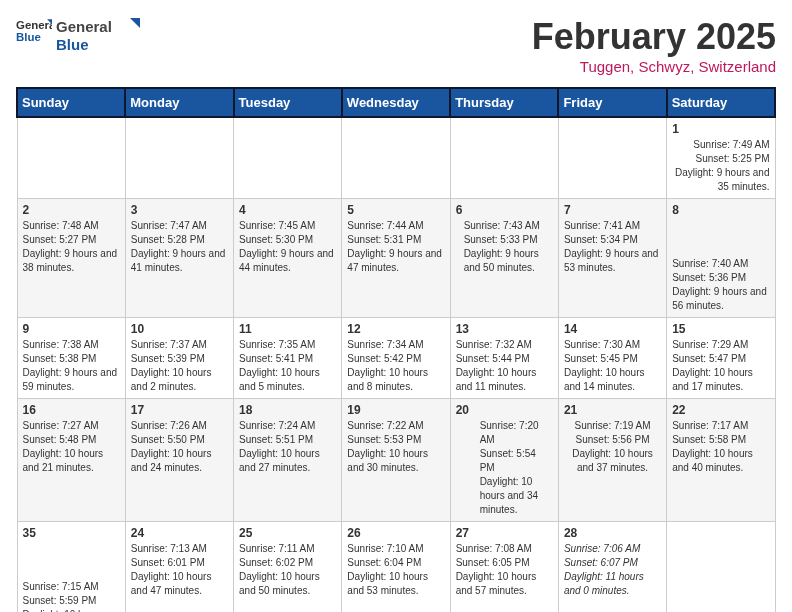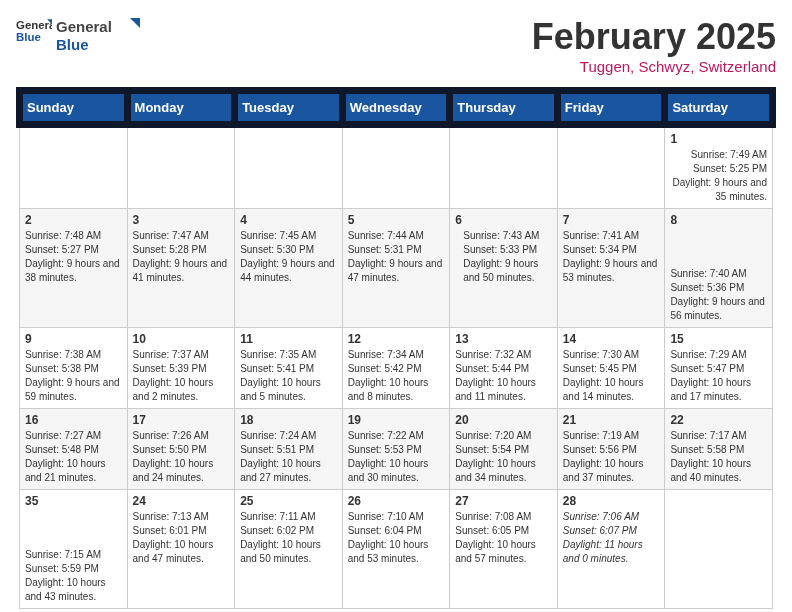--- a/index.html
+++ b/index.html
@@ -45,21 +45,21 @@
       border-collapse: collapse;
       table-layout: fixed;
     }
     thead tr th {
       background: #1a56a0;
       color: #fff;
       font-size: 13px;
       padding: 6px 4px;
       text-align: left;
       font-weight: bold;
-      border: 7px solid #0f172a;
+      border: 2px solid #0f172a;
     }
     tbody tr td {
       vertical-align: top;
       border: 1px solid #ccc;
       padding: 4px 5px;
       font-size: 10.5px;
       color: #333;
       height: 80px;
       background: #fff;
     }
@@ -240,27 +240,27 @@
 Daylight: 10 hours and 27 minutes.</div>
         </td>
         <td>
           <span class="day-number">19</span>
           <div class="day-info" style="white-space: pre-line;">Sunrise: 7:22 AM
 Sunset: 5:53 PM
 Daylight: 10 hours and 30 minutes.</div>
         </td>
         <td>
           <span class="day-number">20</span>
-          <div class="day-info" style="white-space: pre-line;">Sunrise: 7:20 AM
+          <div class="day-info" style="white-space: pre-line; margin-left: 24px;">Sunrise: 7:20 AM
 Sunset: 5:54 PM
 Daylight: 10 hours and 34 minutes.</div>
         </td>
         <td>
           <span class="day-number">21</span>
-          <div class="day-info" style="white-space: pre-line;">Sunrise: 7:19 AM
+          <div class="day-info" style="white-space: pre-line; text-align: center;">Sunrise: 7:19 AM
 Sunset: 5:56 PM
 Daylight: 10 hours and 37 minutes.</div>
         </td>
         <td>
           <span class="day-number">22</span>
           <div class="day-info" style="white-space: pre-line;">Sunrise: 7:17 AM
 Sunset: 5:58 PM
 Daylight: 10 hours and 40 minutes.</div>
         </td>
       </tr>

